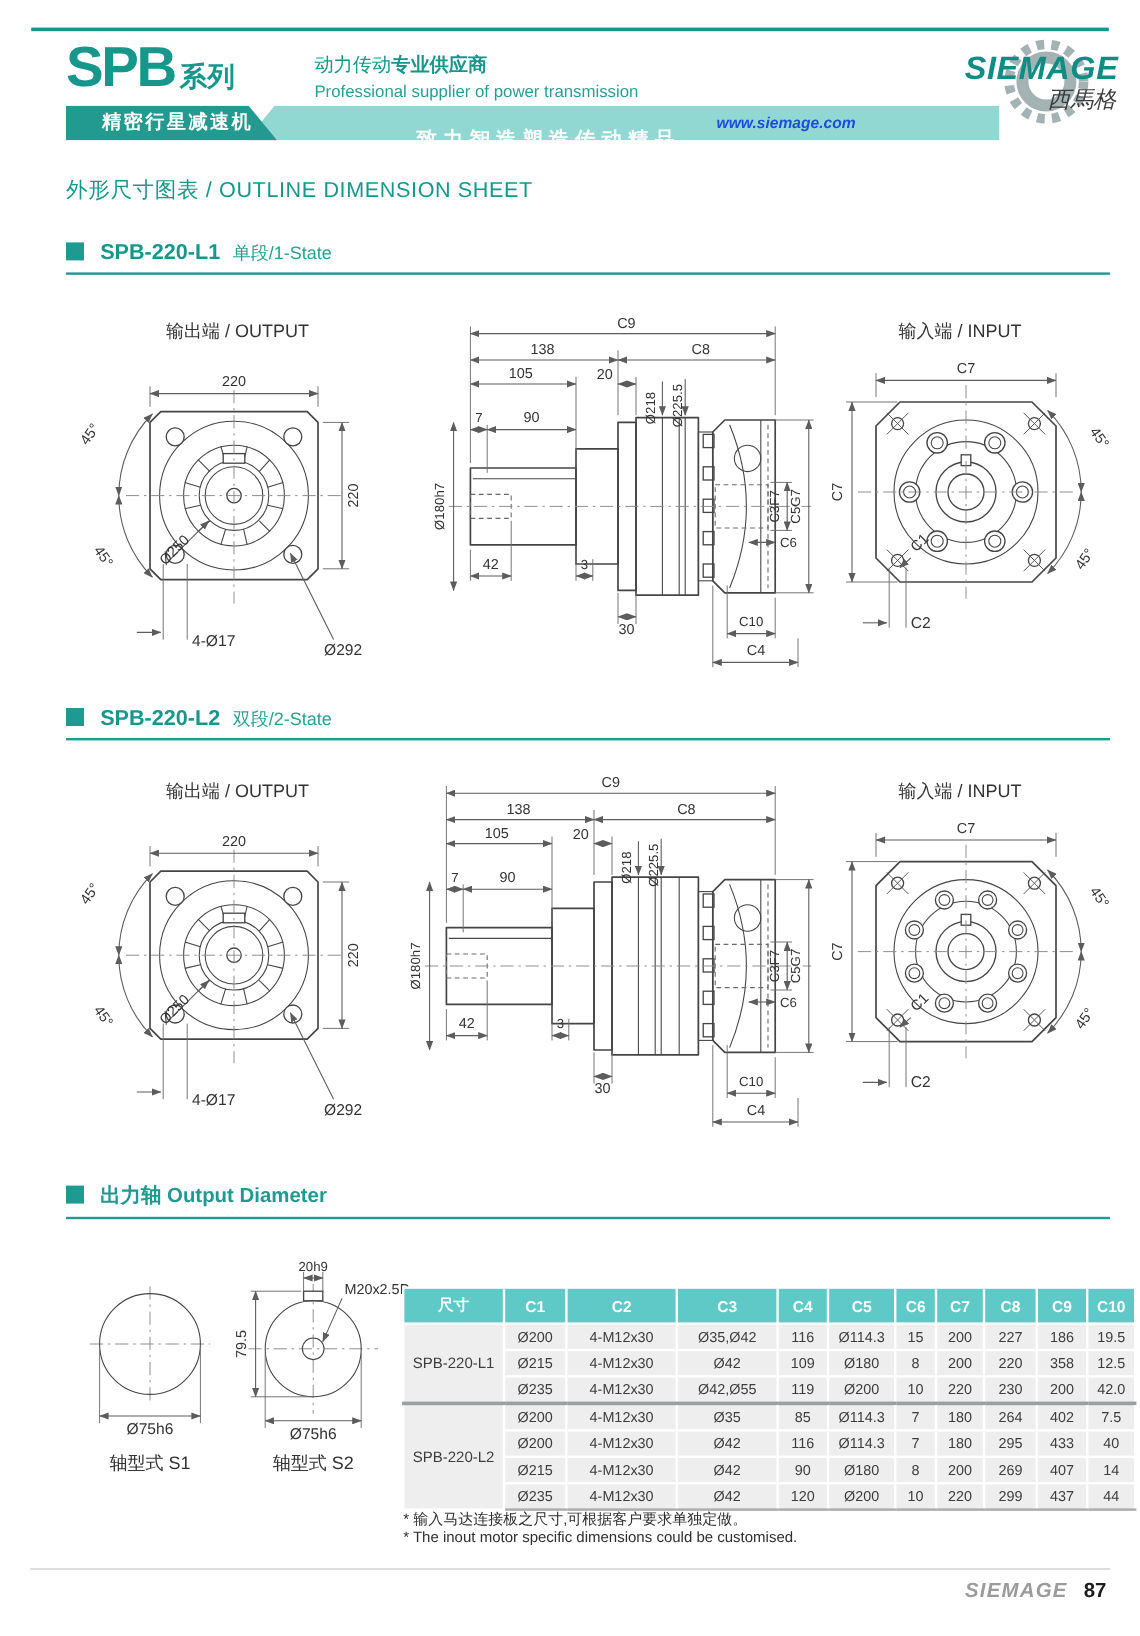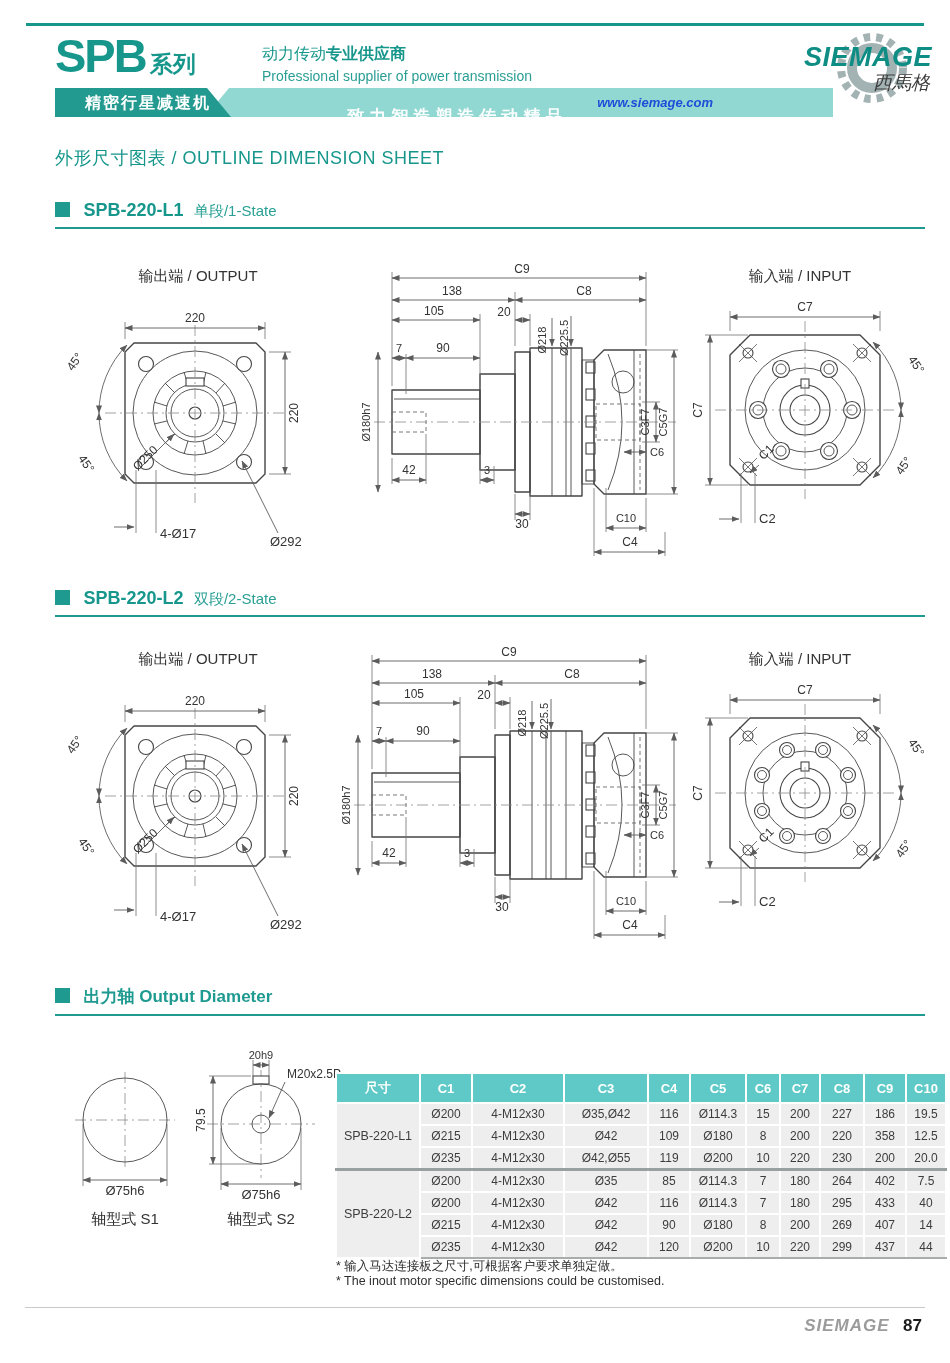--- a/index.html
+++ b/index.html
@@ -619,21 +619,21 @@
         <tr>
           <td>Ø235</td>
           <td>4-M12x30</td>
           <td>Ø42,Ø55</td>
           <td>119</td>
           <td>Ø200</td>
           <td>10</td>
           <td>220</td>
           <td>230</td>
           <td>200</td>
-          <td>20.0</td>
+          <td>42.0</td>
         </tr>
         <tr class="grp">
           <td rowspan="4" class="model">SPB-220-L2</td>
           <td>Ø200</td>
           <td>4-M12x30</td>
           <td>Ø35</td>
           <td>85</td>
           <td>Ø114.3</td>
           <td>7</td>
           <td>180</td>

